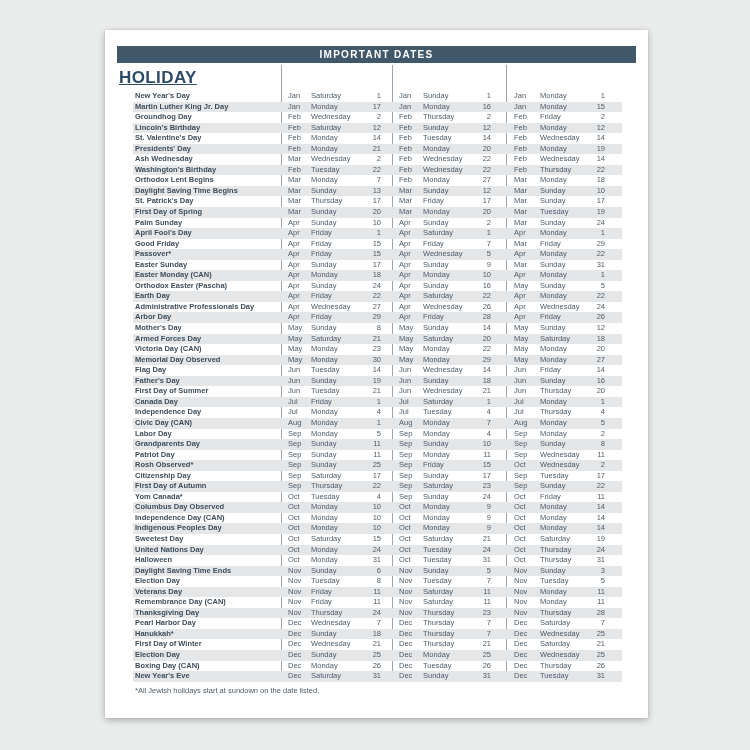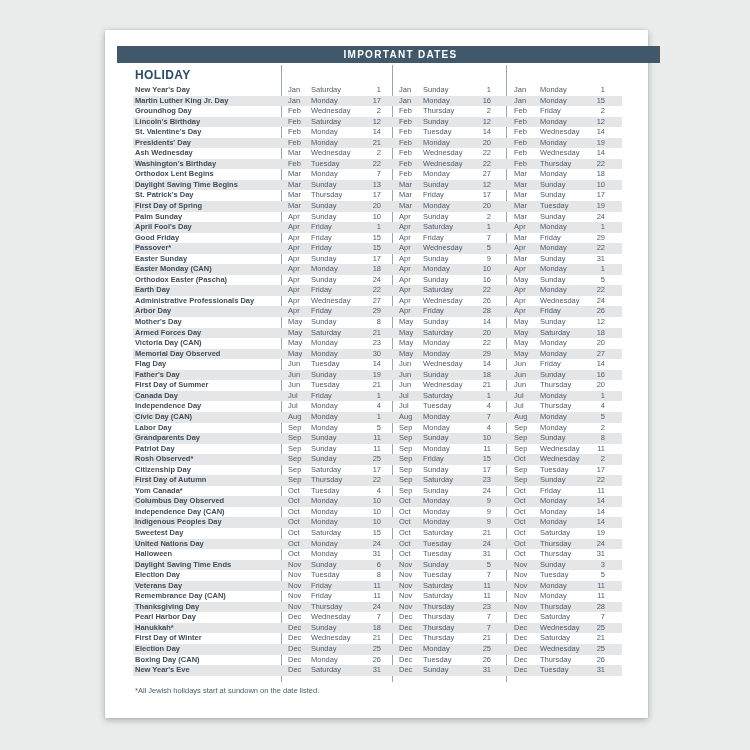--- a/index.html
+++ b/index.html
@@ -12,28 +12,29 @@
   .sheet {
     position:absolute; left:105px; top:30px; width:543px; height:688px;
     background:#ffffff;
     box-shadow:0 2px 7px rgba(0,0,0,.28), 0 0 1px rgba(0,0,0,.2);
   }
   .bar {
     position:absolute; left:12px; top:16px; width:519px; height:17px;
     background:var(--header-bg,#41586a);
     color:var(--header-text,#ffffff);
     font-size:10px; font-weight:bold; letter-spacing:1.3px;
-    text-align:center; line-height:17px;padding-left:24px;
+    text-align:center; line-height:17px;
   }
   .title {
-    position:absolute; left:30px; top:38px;
-    font-size:12px; font-weight:bold; letter-spacing:.4px;
+    position:absolute; left:14px; top:38px;
+    font-size:17px; font-weight:bold; letter-spacing:.4px;
     color:var(--title-text,#2d4b66);
+    text-decoration:underline;
   }
-  .table { position:absolute; left:28px; top:55px; width:489px; }
+  .table { position:absolute; left:28px; top:61px; width:489px; }
   .row {
     display:grid;
     grid-template-columns:148px 7px 23px 48px 22px 18px 24px 48px 20px 23px 26px 48px 17px;
     height:10.55px; line-height:10.7px; font-size:7.5px;
     color:var(--date-text,#4e5c69);
   }
   .row.alt { background:var(--row-alt,#e4e6e8); }
   .c { overflow:hidden; white-space:nowrap; }
   .name { font-weight:bold; color:var(--name-text,#3e4d5a); padding-left:2px; }
   .num { text-align:right; }

